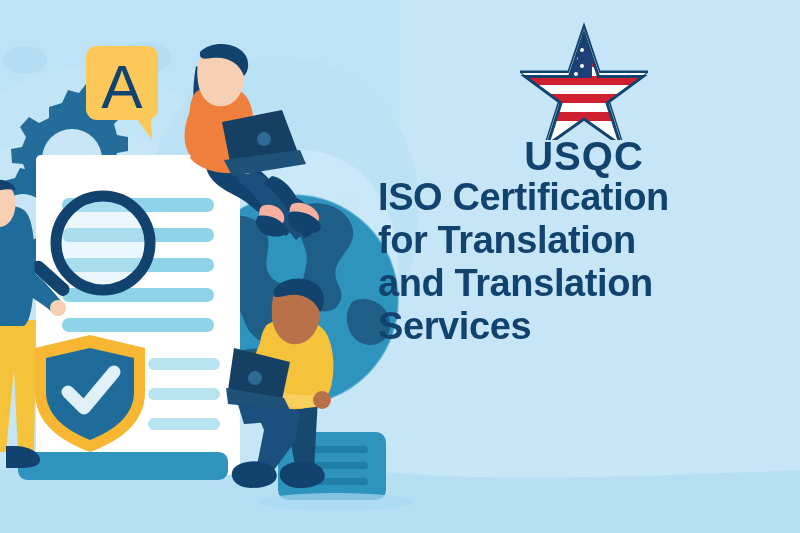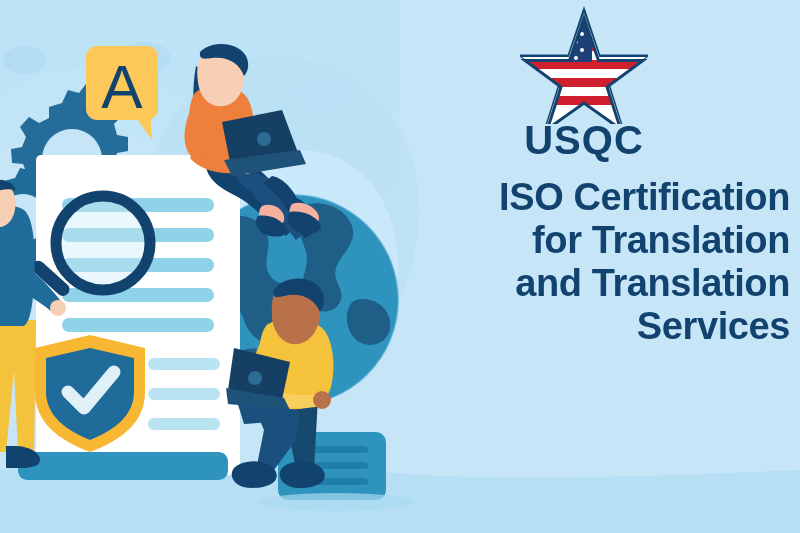--- a/index.html
+++ b/index.html
@@ -20,21 +20,21 @@
     left: 0;
     top: 0;
     width: 800px;
     height: 533px;
     display: block;
   }
   
   #brand-block {
     position: absolute;
     left: 378px;
-    top: 2px;
+    top: 18px;
     width: 412px;
     text-align: center;
   }
   #logo-star {
     display: block;
     margin: 0 auto;
     width: 128px;
     height: 122px;
   }
   #brand-name {
@@ -43,21 +43,21 @@
     letter-spacing: 1px;
     color: #12436f;
     line-height: 1;
     margin-top: -4px;
   }
   #headline {
     position: absolute;
     left: 378px;
     top: 176px;
     width: 412px;
-    text-align: right;
+    text-align: left;
     font-size: 38px;
     font-weight: 700;
     line-height: 1.13;
     color: #12436f;
     letter-spacing: -0.4px;
   }
   #headline .hl-line { display: block; white-space: nowrap; }
 </style>
 </head>
 <body>

